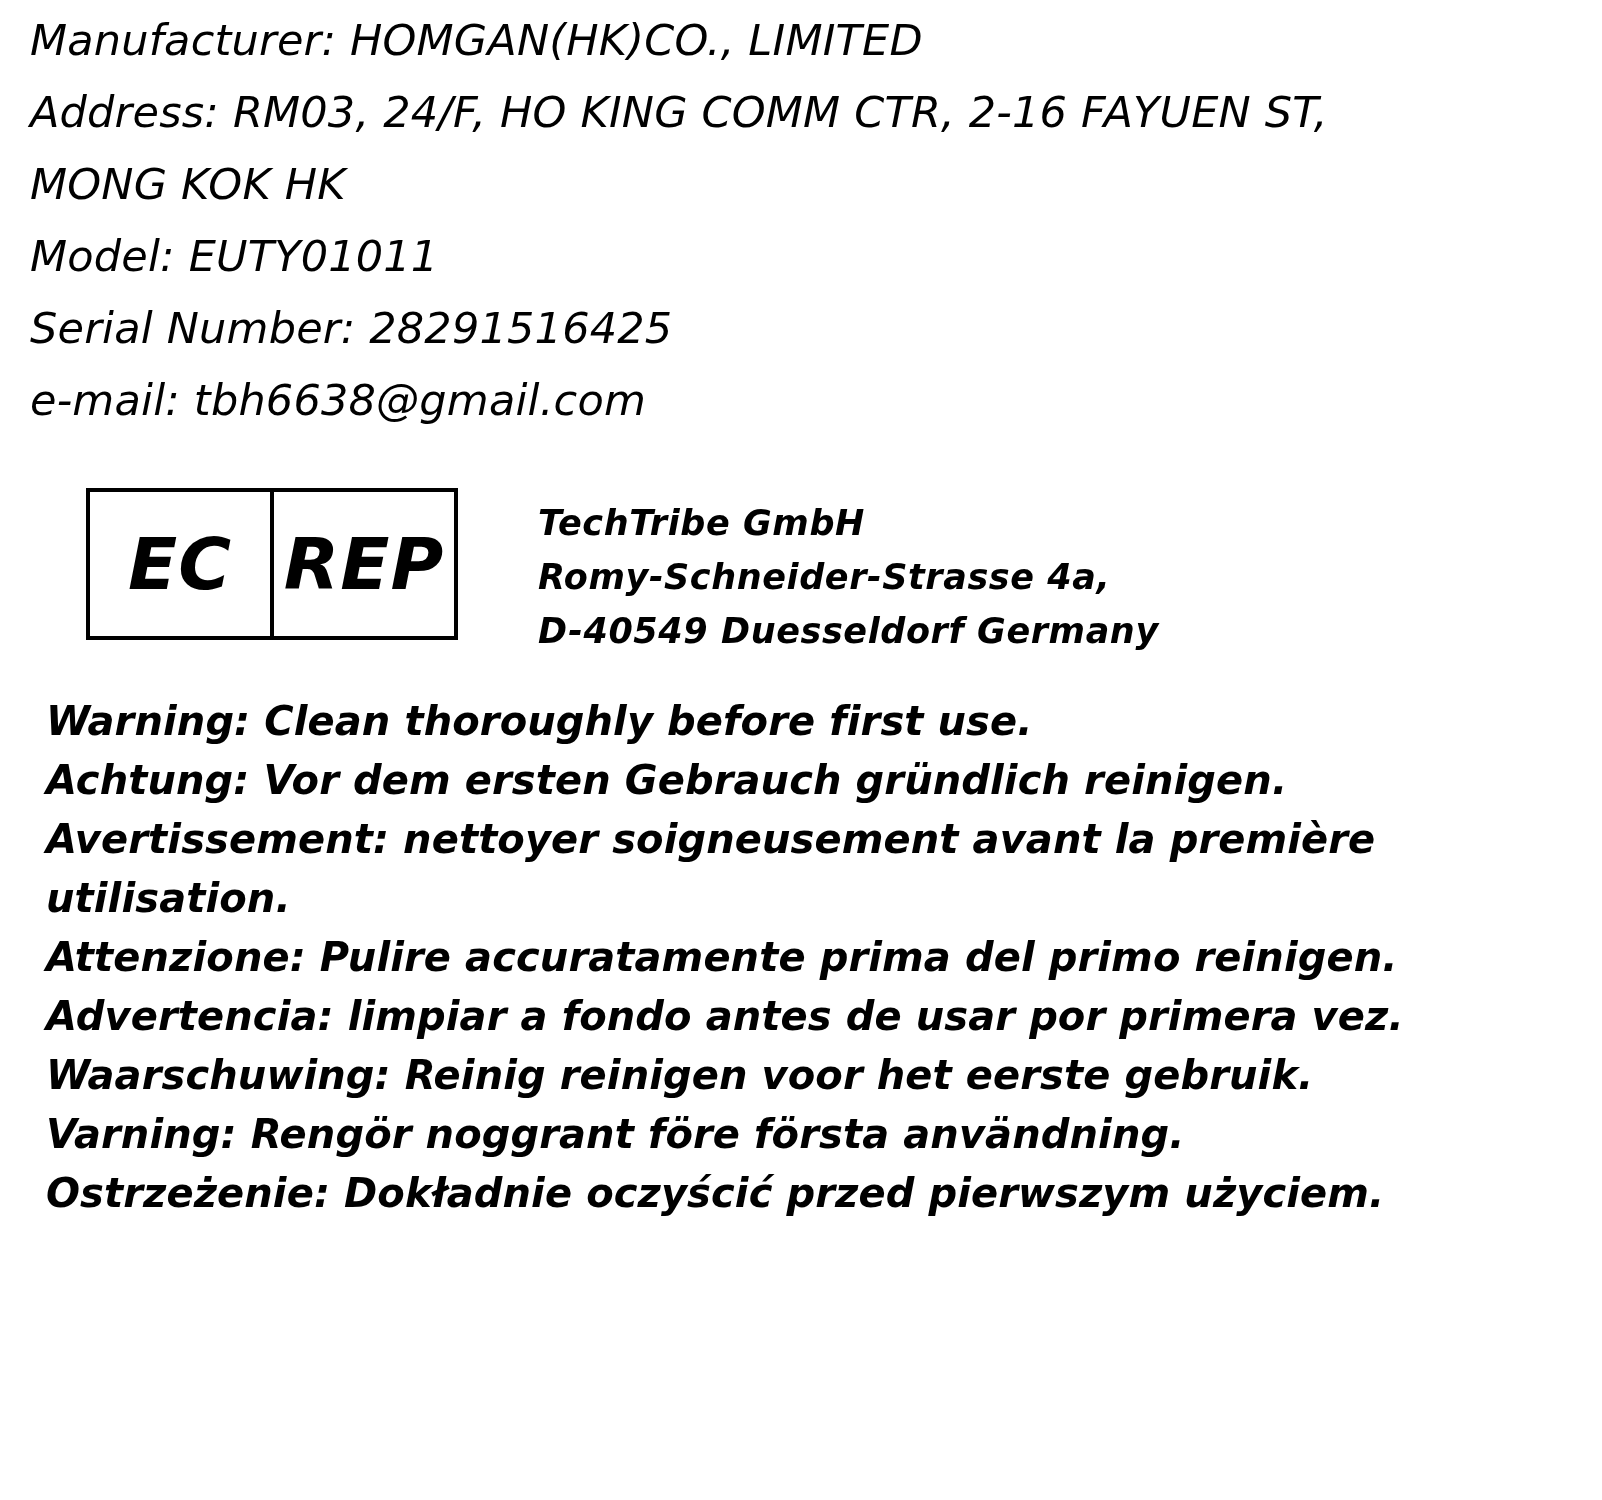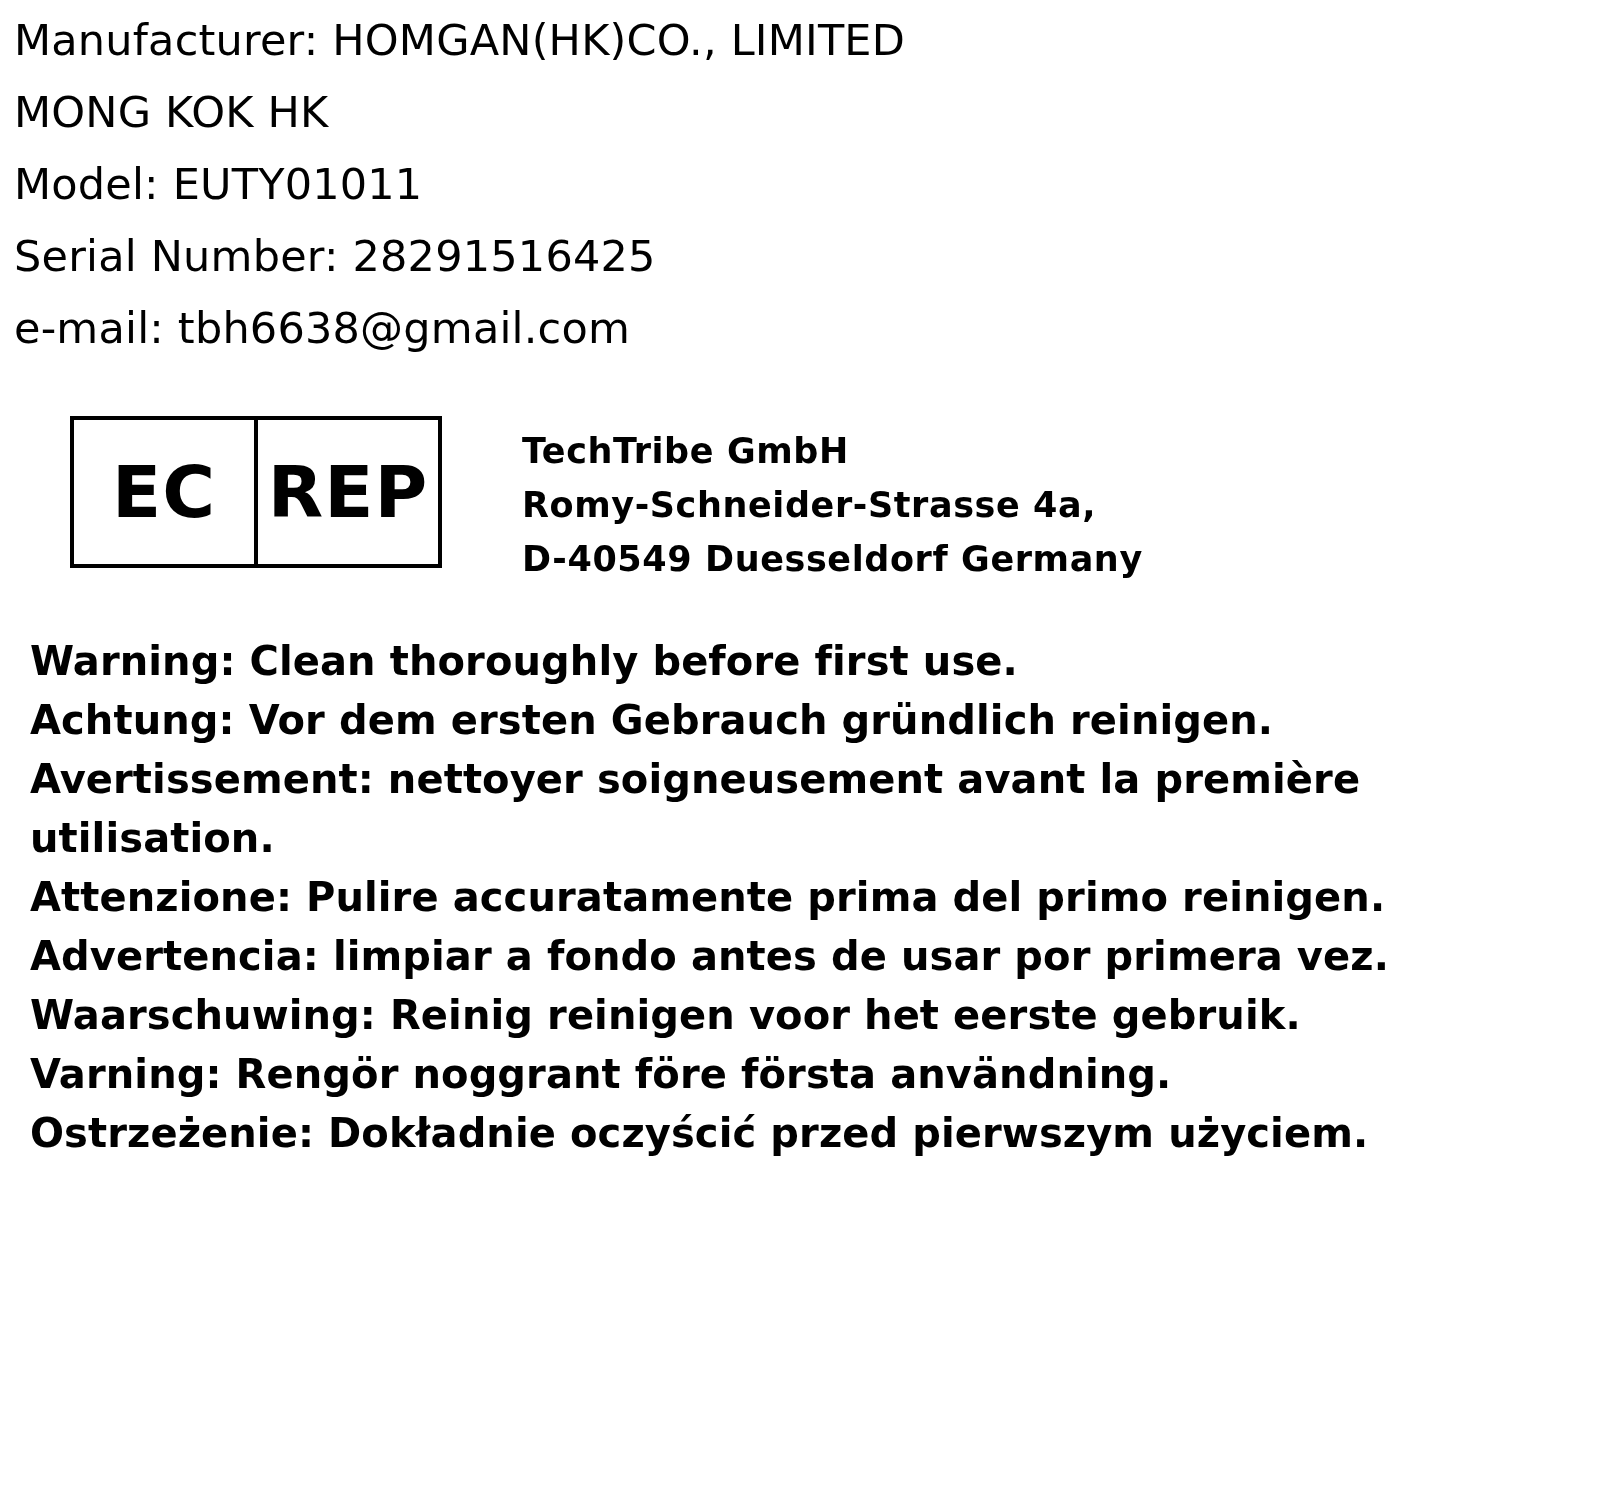--- a/index.html
+++ b/index.html
@@ -12,21 +12,22 @@
     height: 1500px;
     font-family: "DejaVu Sans", sans-serif;
     color: #000000;
     overflow: hidden;
   }
   .page {
     position: relative;
     width: 1602px;
     height: 1396px;
     box-sizing: border-box;
-    padding: 0 14px;
+    padding: 0 30px;
+    font-style: italic;
   }
 
   
   .info-block {
     padding-top: 4px;
   }
   .info-line {
     font-family: "DejaVu Sans", sans-serif;
     font-size: 43px;
     line-height: 72px;
@@ -70,41 +71,42 @@
     font-family: "DejaVu Sans", sans-serif;
     font-weight: bold;
     font-size: 35px;
     line-height: 54px;
     letter-spacing: 0.6px;
     white-space: nowrap;
   }
 
   
   .warnings {
-    margin-top: 46px;
+    margin-top: 34px;
     padding-left: 16px;
   }
   .warn-line {
     font-family: "DejaVu Sans", sans-serif;
     font-weight: bold;
     font-size: 40px;
     line-height: 59px;
     letter-spacing: 0.1px;
   }
   .warn-line.wrap {
     white-space: normal;
   }
 </style>
 </head>
 <body>
 
 <div class="page">
 
   <div class="info-block">
     <div class="info-line">Manufacturer: HOMGAN(HK)CO., LIMITED</div>
+    <div class="info-line">Address: RM03, 24/F, HO KING COMM CTR, 2-16 FAYUEN ST,</div>
     <div class="info-line">MONG KOK HK</div>
     <div class="info-line">Model: EUTY01011</div>
     <div class="info-line">Serial Number: 28291516425</div>
     <div class="info-line">e-mail: tbh6638@gmail.com</div>
   </div>
 
   <div class="ecrep-row">
     <div class="ecrep-badge">
       <div class="ecrep-cell left">EC</div>
       <div class="ecrep-cell right">REP</div>

